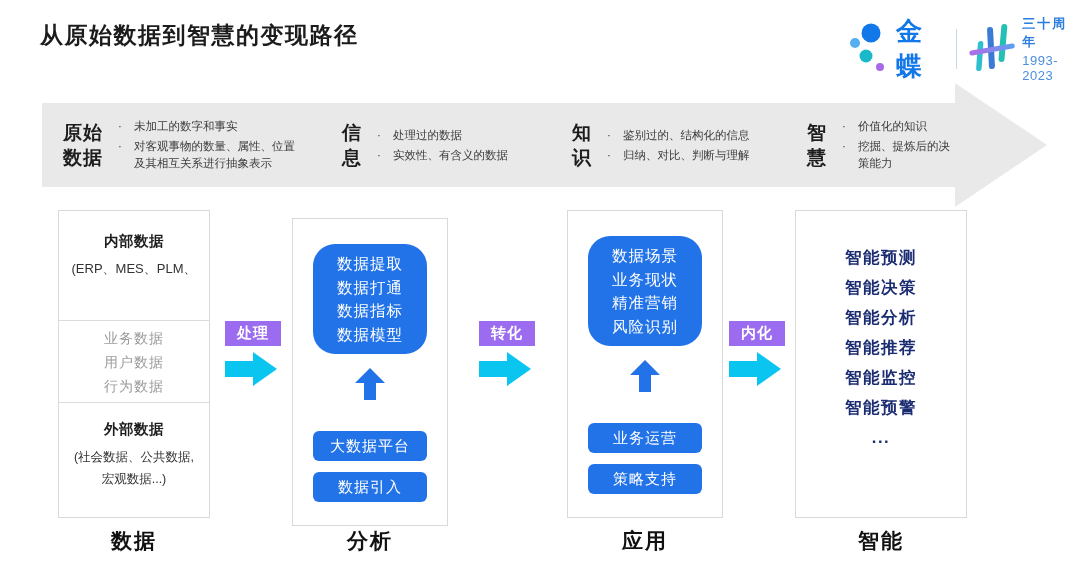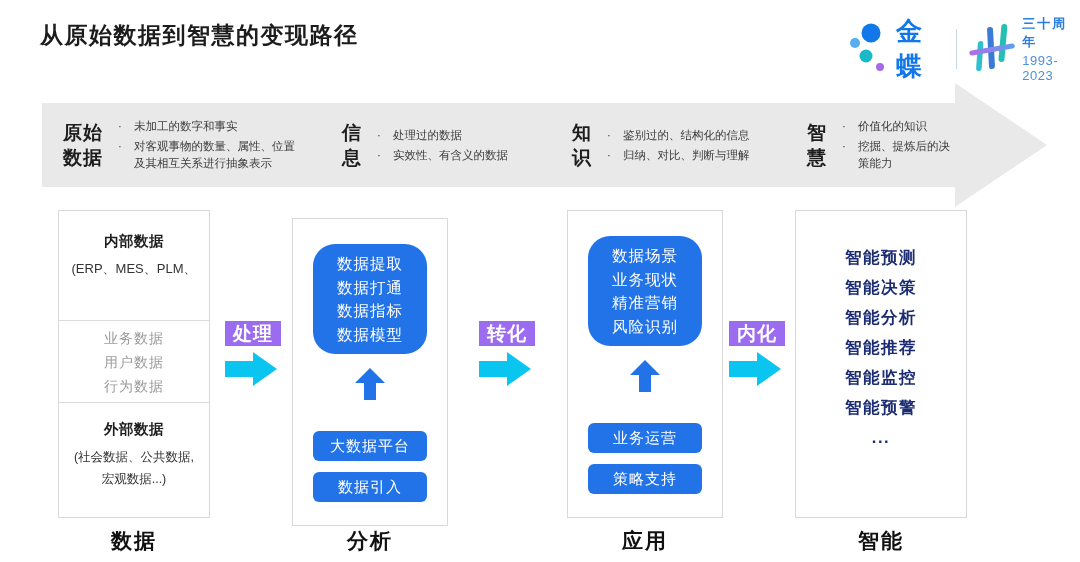--- a/index.html
+++ b/index.html
@@ -56,21 +56,21 @@
     border:none; border-radius:6px; color:#fff; font-size:15px; letter-spacing:1px;
     display:flex; align-items:center; justify-content:center; font-family:inherit; }
   .btn-a { top:212px; } .btn-b { top:253px; }
 
   .intel-list { padding-top:31px; text-align:center; }
   .intel-item { font-size:16.5px; font-weight:800; color:#1B2C72; line-height:30px; letter-spacing:1.5px; }
 
   
   .conn { position:absolute; top:321px; width:56px; }
   .conn-1 { left:225px; } .conn-2 { left:479px; } .conn-3 { left:729px; }
-  .conn-label { height:25px; background:#9B6CF0; color:#fff; font-size:19px; font-weight:700; letter-spacing:1px;
+  .conn-label { height:25px; background:#9B6CF0; color:#fff; font-size:15px; font-weight:700; letter-spacing:1px;
     display:flex; align-items:center; justify-content:center; }
   .rarrow { position:relative; margin-top:6px; width:52px; height:34px; }
   .rarrow .stem { position:absolute; left:0; top:9px; width:28px; height:16px; background:#0BC5F1; }
   .rarrow .head { position:absolute; left:28px; top:0; width:0; height:0;
     border-top:17px solid transparent; border-bottom:17px solid transparent; border-left:24px solid #0BC5F1; }
 
   
   .footer-label { position:absolute; top:527px; text-align:center; font-size:21px; font-weight:800; letter-spacing:2px; color:#111; }
   .f1 { left:58px; width:152px; } .f2 { left:292px; width:156px; } .f3 { left:567px; width:156px; } .f4 { left:795px; width:172px; }
 </style>

